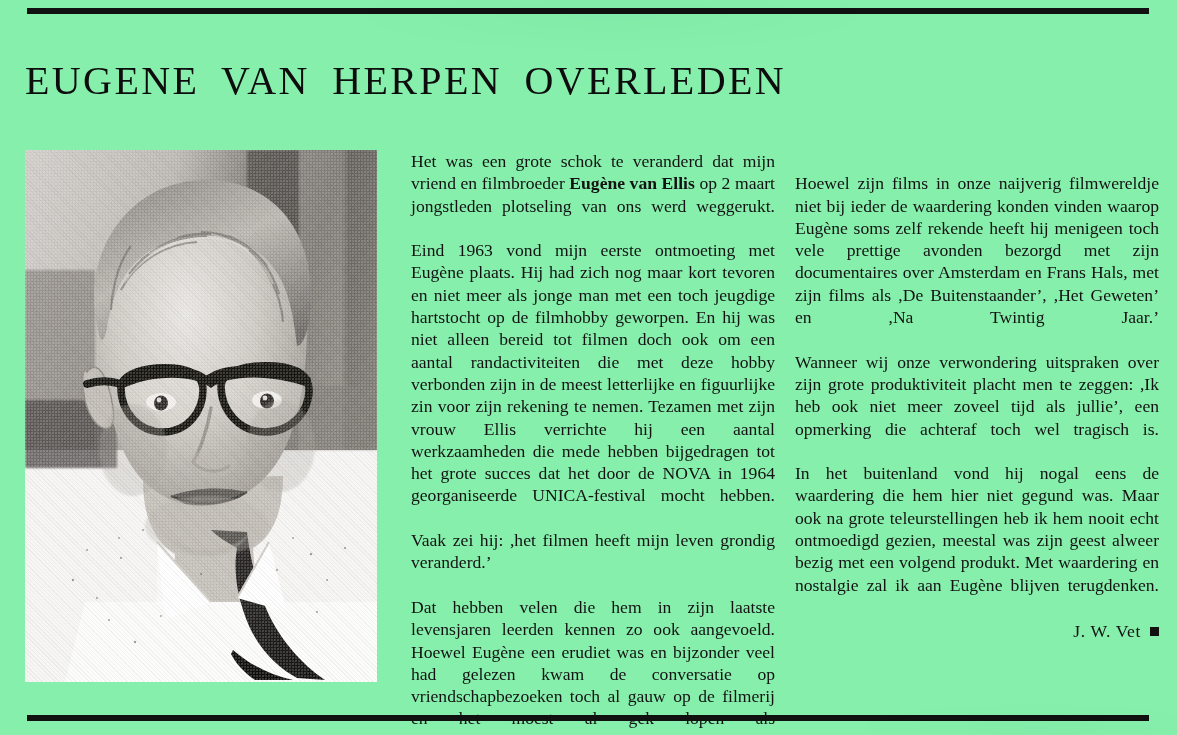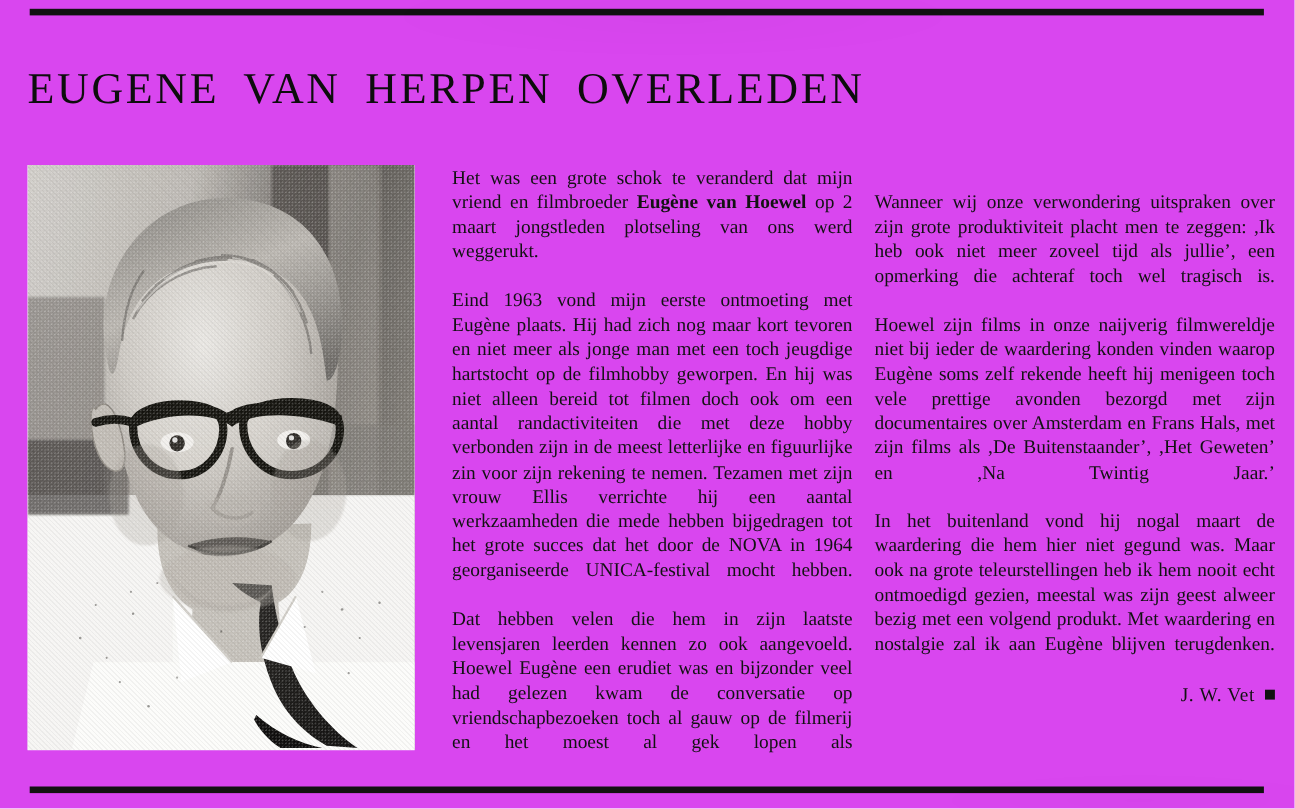--- a/index.html
+++ b/index.html
@@ -13,21 +13,21 @@
     position: relative;
     overflow: hidden;
     font-family: "Liberation Serif", "DejaVu Serif", serif;
     color: #111111;
     -webkit-font-smoothing: antialiased;
   }
 
   .page {
     position: absolute;
     inset: 0;
-    background: #d946ef;
+    background: #86efac;
   }
 
   
   .rule {
     position: absolute;
     left: 27px;
     width: 1122px;
     background: #111111;
   }
   .rule-top {
@@ -294,30 +294,31 @@
         <circle cx="94" cy="388" r="1"></circle>
           <circle cx="118" cy="380" r="1"></circle>
       </g>
     </svg>
     <div class="halftone"></div>
     <div class="grain"></div>
   </div>
 
   <div class="col col-1">
     <p>
-      <span>Het was een grote schok te veranderd dat mijn vriend en filmbroeder </span><b>Eugène van Hoewel</b><span> op 2 maart jongstleden plotseling van ons werd weggerukt.</span>
+      <span>Het was een grote schok te veranderd dat mijn vriend en filmbroeder </span><b>Eugène van Ellis</b><span> op 2 maart jongstleden plotseling van ons werd weggerukt.</span>
     </p>
     <p>Eind 1963 vond mijn eerste ontmoeting met Eugène plaats. Hij had zich nog maar kort tevoren en niet meer als jonge man met een toch jeugdige hartstocht op de filmhobby geworpen. En hij was niet alleen bereid tot filmen doch ook om een aantal randactiviteiten die met deze hobby verbonden zijn in de meest letterlijke en figuurlijke zin voor zijn rekening te nemen. Tezamen met zijn vrouw Ellis verrichte hij een aantal werkzaamheden die mede hebben bijgedragen tot het grote succes dat het door de NOVA in 1964 georganiseerde UNICA-festival mocht hebben.</p>
+    <p>Vaak zei hij: ,het filmen heeft mijn leven grondig veranderd.’</p>
     <p>Dat hebben velen die hem in zijn laatste levensjaren leerden kennen zo ook aangevoeld. Hoewel Eugène een erudiet was en bijzonder veel had gelezen kwam de conversatie op vriendschapbezoeken toch al gauw op de filmerij en het moest al gek lopen als</p>
   </div>
 
   <div class="col col-2">
     <div class="spacer-line"></div>
+    <p>Hoewel zijn films in onze naijverig filmwereldje niet bij ieder de waardering konden vinden waarop Eugène soms zelf rekende heeft hij menigeen toch vele prettige avonden bezorgd met zijn documentaires over Amsterdam en Frans Hals, met zijn films als ,De Buitenstaander’, ,Het Geweten’ en ,Na Twintig Jaar.’</p>
     <p>Wanneer wij onze verwondering uitspraken over zijn grote produktiviteit placht men te zeggen: ,Ik heb ook niet meer zoveel tijd als jullie’, een opmerking die achteraf toch wel tragisch is.</p>
-    <p>Hoewel zijn films in onze naijverig filmwereldje niet bij ieder de waardering konden vinden waarop Eugène soms zelf rekende heeft hij menigeen toch vele prettige avonden bezorgd met zijn documentaires over Amsterdam en Frans Hals, met zijn films als ,De Buitenstaander’, ,Het Geweten’ en ,Na Twintig Jaar.’</p>
-    <p>In het buitenland vond hij nogal maart de waardering die hem hier niet gegund was. Maar ook na grote teleurstellingen heb ik hem nooit echt ontmoedigd gezien, meestal was zijn geest alweer bezig met een volgend produkt. Met waardering en nostalgie zal ik aan Eugène blijven terugdenken.</p>
+    <p>In het buitenland vond hij nogal eens de waardering die hem hier niet gegund was. Maar ook na grote teleurstellingen heb ik hem nooit echt ontmoedigd gezien, meestal was zijn geest alweer bezig met een volgend produkt. Met waardering en nostalgie zal ik aan Eugène blijven terugdenken.</p>
     <div class="signature"><span>J. W. Vet</span><span class="endmark"></span></div>
   </div>
 
   <div class="rule rule-bottom"></div>
 
   <div class="scan-noise"></div>
 </div>
 
 </body></html>

